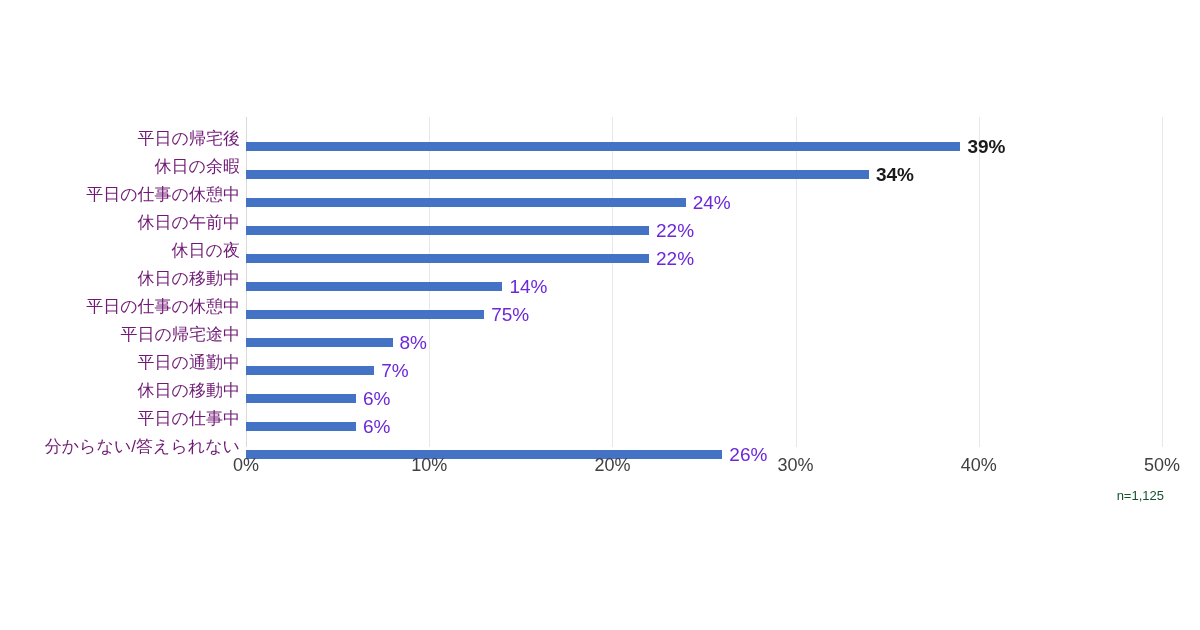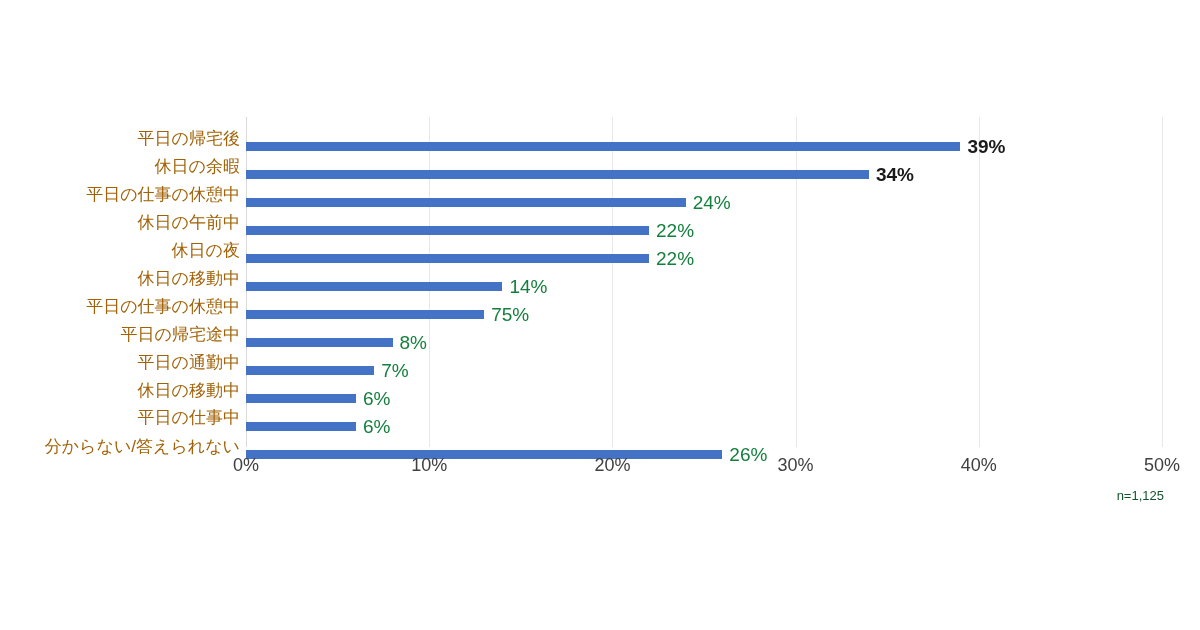--- a/index.html
+++ b/index.html
@@ -65,21 +65,21 @@
     background: #4472c4;
   }
 
   .bar-value {
     position: absolute;
     top: 0;
     height: 28px;
     line-height: 28px;
     white-space: nowrap;
     font-size: 19px;
-    color: #15803d;
+    color: #6d28d9;
     padding-left: 7px;
   }
   .bar-value.emph {
     color: #1a1a1a;
     font-weight: bold;
   }
 
   .cat-labels {
     position: absolute;
     left: 0;
@@ -88,21 +88,21 @@
     height: 330px;
   }
   .cat-label {
     position: absolute;
     right: 0;
     height: 28px;
     line-height: 28px;
     text-align: right;
     white-space: nowrap;
     font-size: 17px;
-    color: #a16207;
+    color: #701a75;
   }
 
   .xaxis-labels {
     position: absolute;
     left: 0;
     top: 452px;
     width: 1200px;
     height: 26px;
   }
   .xtick {
@@ -134,21 +134,21 @@
       <div class="cat-label" style="top: 8px;">平日の帰宅後</div>
       <div class="cat-label" style="top: 36px;">休日の余暇</div>
       <div class="cat-label" style="top: 64px;">平日の仕事の休憩中</div>
       <div class="cat-label" style="top: 92px;">休日の午前中</div>
       <div class="cat-label" style="top: 120px;">休日の夜</div>
       <div class="cat-label" style="top: 148px;">休日の移動中</div>
       <div class="cat-label" style="top: 204px;">平日の帰宅途中</div>
       <div class="cat-label" style="top: 176px;">平日の仕事の休憩中</div>
       <div class="cat-label" style="top: 232px;">平日の通勤中</div>
       <div class="cat-label" style="top: 260px;">休日の移動中</div>
-      <div class="cat-label" style="top: 288px; font-family: Liberation Mono, monospace;">平日の仕事中</div>
+      <div class="cat-label" style="top: 288px;">平日の仕事中</div>
       <div class="cat-label" style="top: 316px;">分からない/答えられない</div>
     </div>
 
   <div class="plot">
     <div class="axis-line"></div>
     <div>
         <div class="gridline" style="left: 183.2px;"></div>
         <div class="gridline" style="left: 366.4px;"></div>
         <div class="gridline" style="left: 549.6px;"></div>
         <div class="gridline" style="left: 732.8px;"></div>

